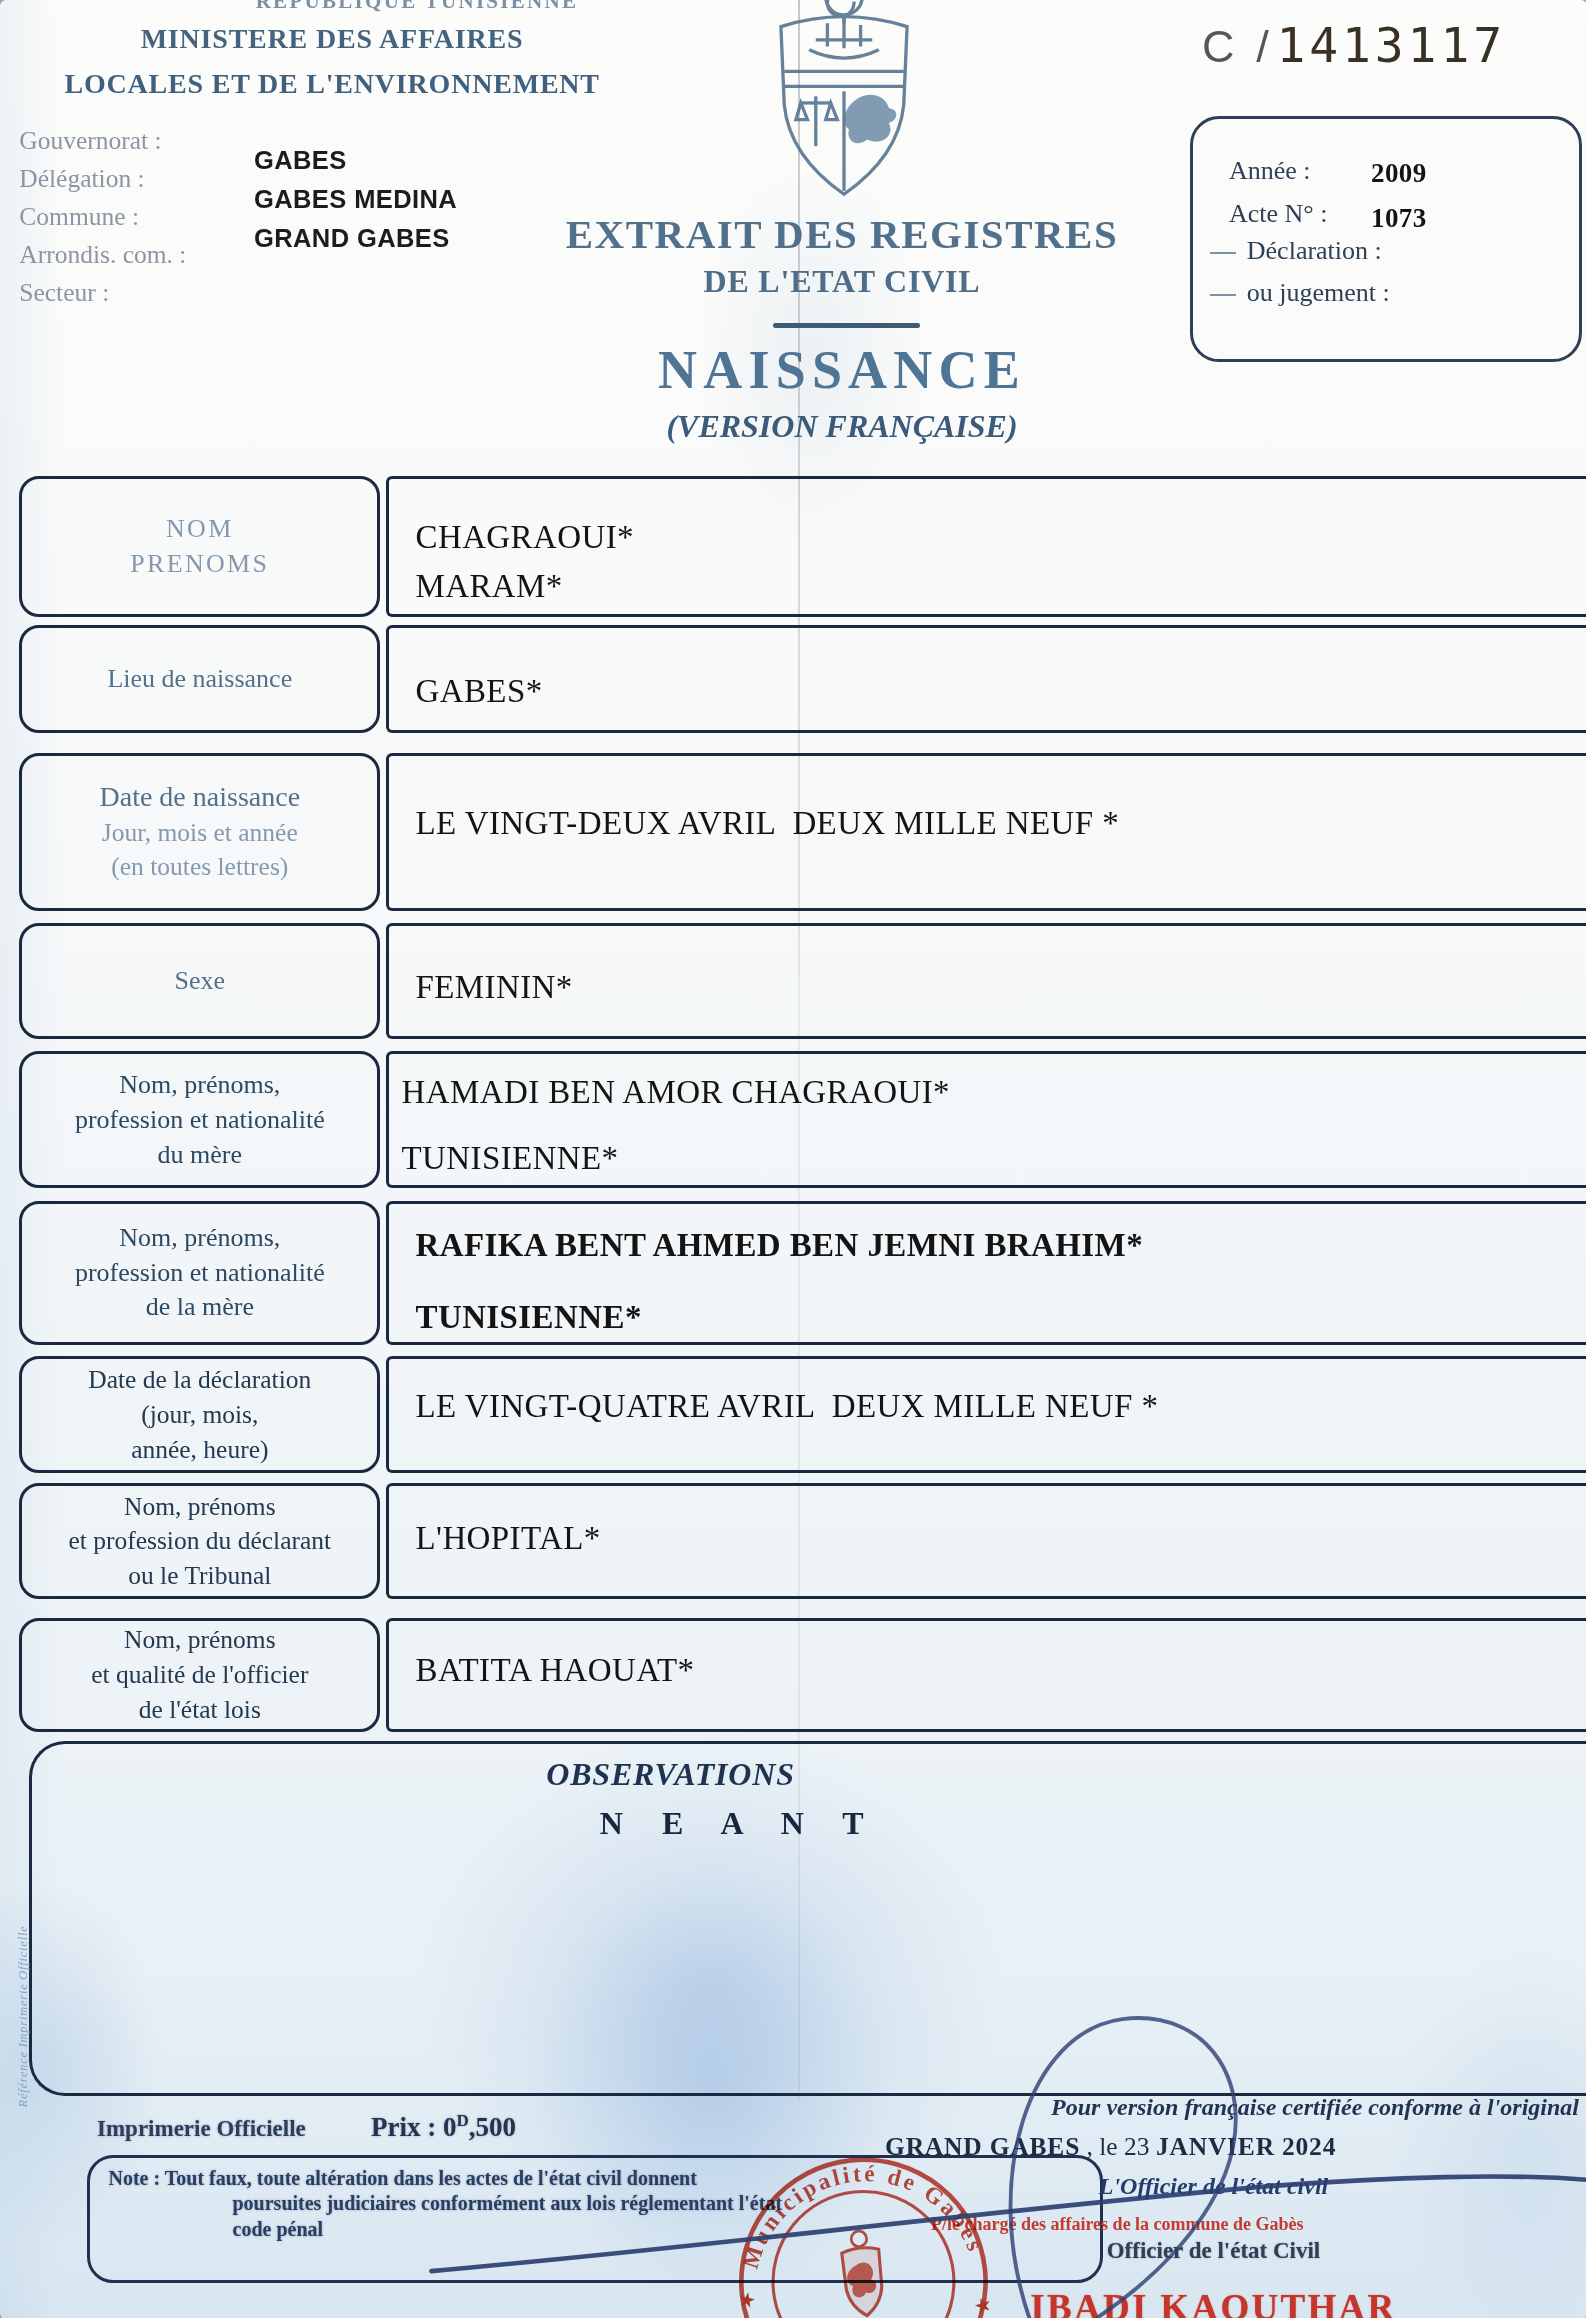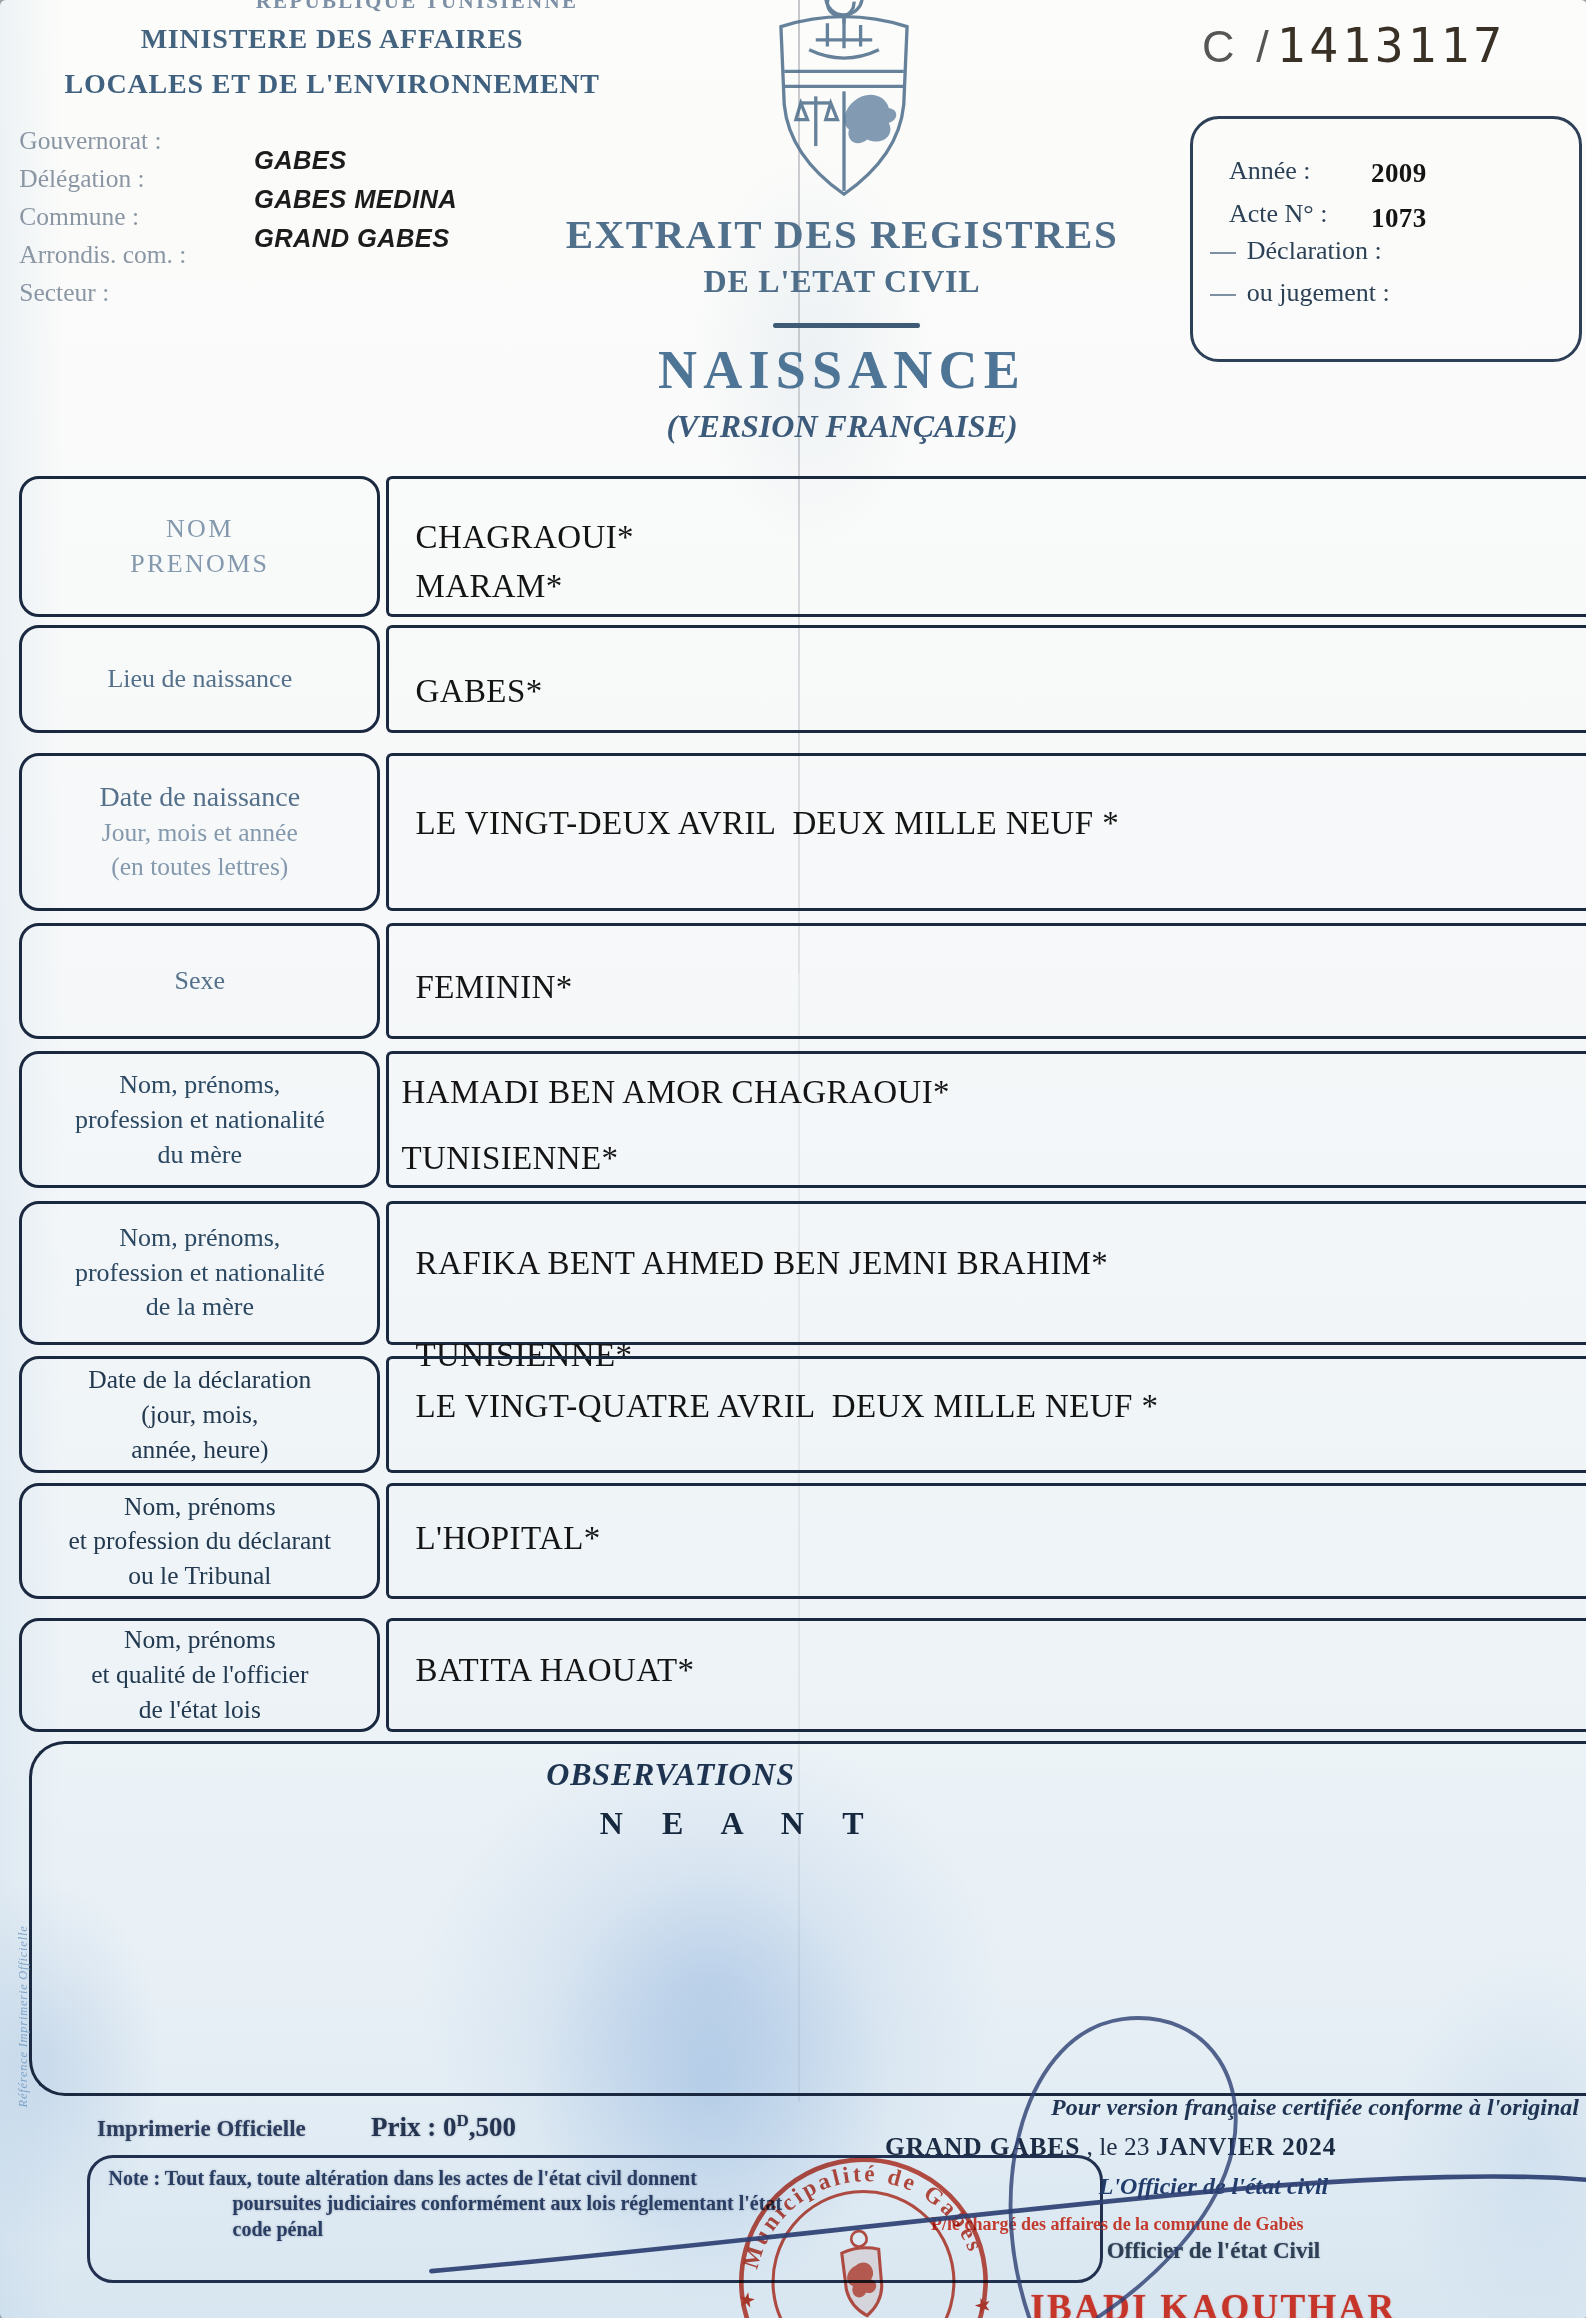--- a/index.html
+++ b/index.html
@@ -18,21 +18,21 @@
   .w5{left:0;top:1979px;width:1587px;height:340px;background:linear-gradient(180deg,rgba(160,195,225,0),rgba(160,195,225,.16));}
   .w6{left:696px;top:155px;width:232px;height:386px;background:radial-gradient(closest-side,rgba(140,170,200,.12),rgba(140,170,200,0));}
   .w7{left:0;top:0;width:62px;height:2319px;background:linear-gradient(90deg,rgba(150,185,215,.14),rgba(150,185,215,0));}
   .fold{left:798px;top:0;width:2.3px;height:974px;background:linear-gradient(180deg,rgba(70,75,90,.30),rgba(70,75,90,.12));}
   .fold2{left:798px;top:974px;width:1.5px;height:1128px;background:rgba(70,75,90,.08);}
   
   .republic{left:185px;top:-10.8px;width:464px;text-align:center;font-size:21px;letter-spacing:2.3px;color:#7d90a5;font-weight:bold;}
   .min1{left:100px;top:23px;width:464px;text-align:center;font-size:28px;font-weight:bold;letter-spacing:0.8px;color:#44637f;}
   .min2{left:7.7px;top:68px;width:649px;text-align:center;font-size:28px;font-weight:bold;letter-spacing:0.8px;color:#3f607e;}
   .adminlabels{left:19.3px;top:122px;font-size:25.5px;color:#8a96a3;line-height:38px;}
-  .adminvalues{left:254px;top:141px;font-size:25.5px;line-height:39px;color:#1c1c1c;font-family:"Liberation Sans",sans-serif;font-weight:bold;letter-spacing:0.4px;font-style:italic;}
+  .adminvalues{left:254px;top:141px;font-size:25.5px;line-height:39px;color:#1c1c1c;font-family:"Liberation Sans",sans-serif;font-weight:bold;letter-spacing:0.4px;}
   .serial{left:1202px;top:17px;white-space:nowrap;}
   .serial .pfx{font-family:"Liberation Sans",sans-serif;font-size:45px;color:#565656;letter-spacing:4.6px;}
   .serial .num{font-family:"DejaVu Sans Mono",monospace;font-size:48px;color:#3a3126;letter-spacing:3.9px;}
   .actebox{left:1190px;top:116px;width:386px;height:240px;border:3.1px solid #2e4057;border-radius:29px;}
   .actebox .line{position:absolute;font-size:26px;color:#2c4156;white-space:nowrap;}
   .actebox .val{color:#141414;font-weight:bold;font-size:27px;}
   .dash{display:inline-block;width:26px;height:0;border-top:2.3px solid #60758c;vertical-align:middle;margin-right:10.8px;opacity:.8;}
   
   .t1{left:533px;top:210px;width:618px;text-align:center;font-size:41px;font-weight:bold;letter-spacing:1.5px;color:#51708c;}
   .t2{left:533px;top:263px;width:618px;text-align:center;font-size:32px;font-weight:bold;letter-spacing:0.8px;color:#4e6d89;}
@@ -201,21 +201,21 @@
         <div class="val">TUNISIENNE*</div>
       </div>
     </div>
 
     <div class="trow" style="height:144px;margin-top:12.4px;">
       <div class="lblbox">
         <div class="lab-strong fs34">Nom, prénoms,</div>
         <div class="lab-strong fs34">profession et nationalité</div>
         <div class="lab-strong fs34">de la mère</div>
       </div>
-      <div class="valbox" style="padding-top:41px;gap:56px;">
+      <div class="valbox" style="padding-top:23px;gap:36px;font-weight:bold;">
         <div class="val">RAFIKA BENT AHMED BEN JEMNI BRAHIM*</div>
         <div class="val">TUNISIENNE*</div>
       </div>
     </div>
 
     <div class="trow" style="height:117px;margin-top:11.6px;">
       <div class="lblbox">
         <div class="lab-dark fs33">Date de la déclaration</div>
         <div class="lab-dark fs33">(jour, mois,</div>
         <div class="lab-dark fs33">année, heure)</div>

